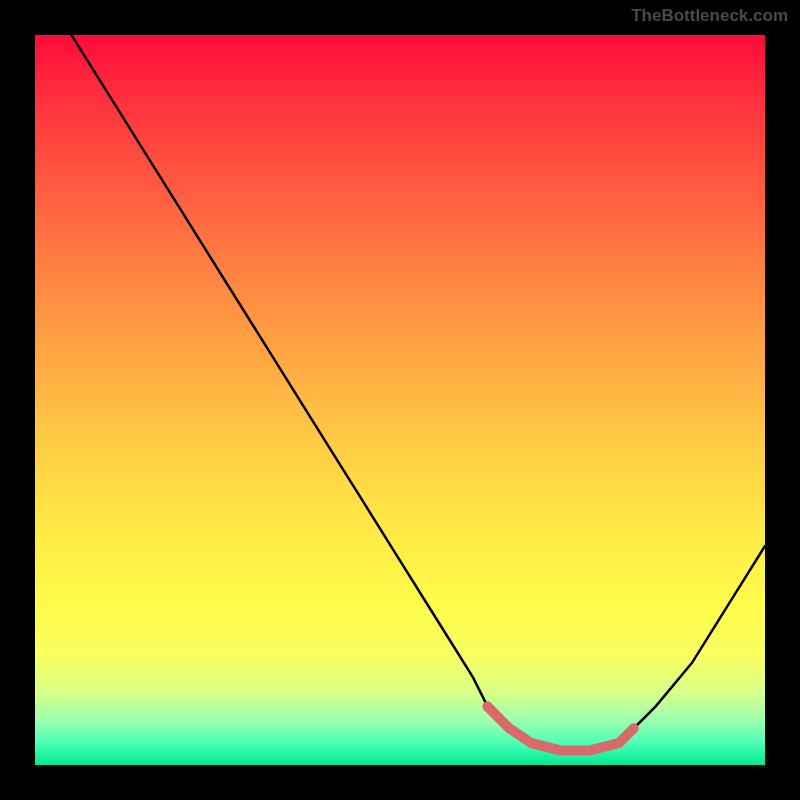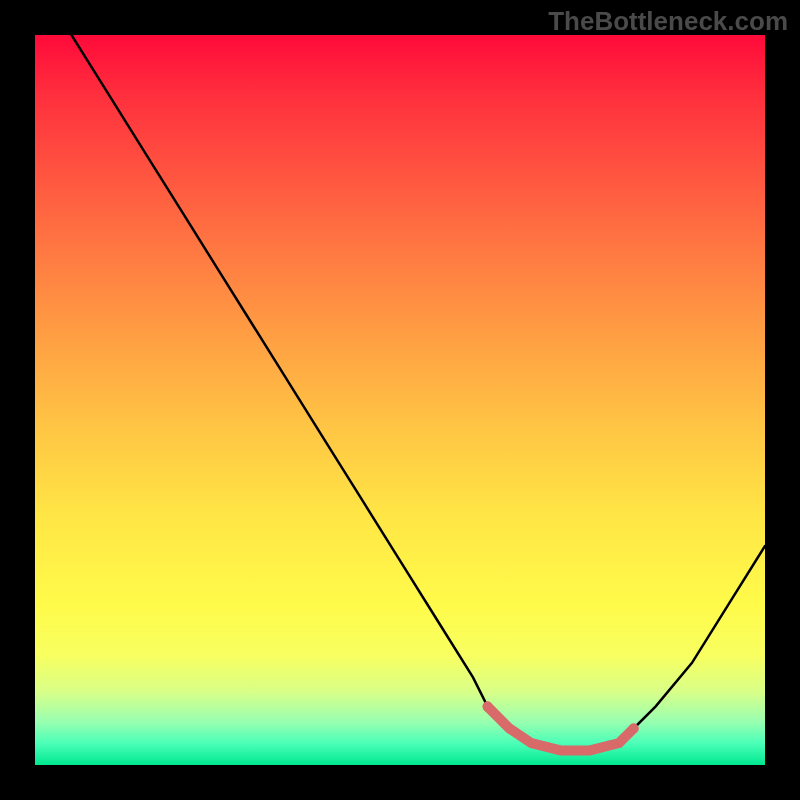--- a/index.html
+++ b/index.html
@@ -8,21 +8,21 @@
     height: 800px;
     background: #000;
     position: relative;
     font-family: Arial, sans-serif;
   }
   .watermark {
     position: absolute;
     top: 6px;
     right: 12px;
     color: #4a4a4a;
-    font-size: 26px;
+    font-size: 17px;
     font-weight: bold;
     z-index: 10;
   }
   .plot-area {
     position: absolute;
     left: 35px;
     top: 35px;
     width: 730px;
     height: 730px;
     overflow: hidden;

